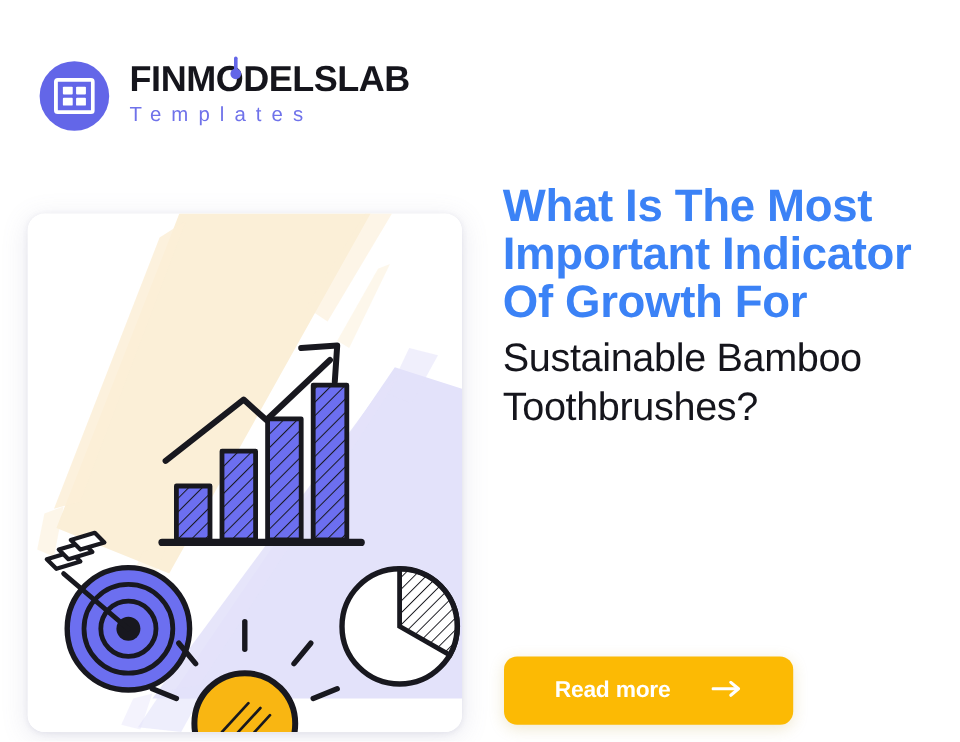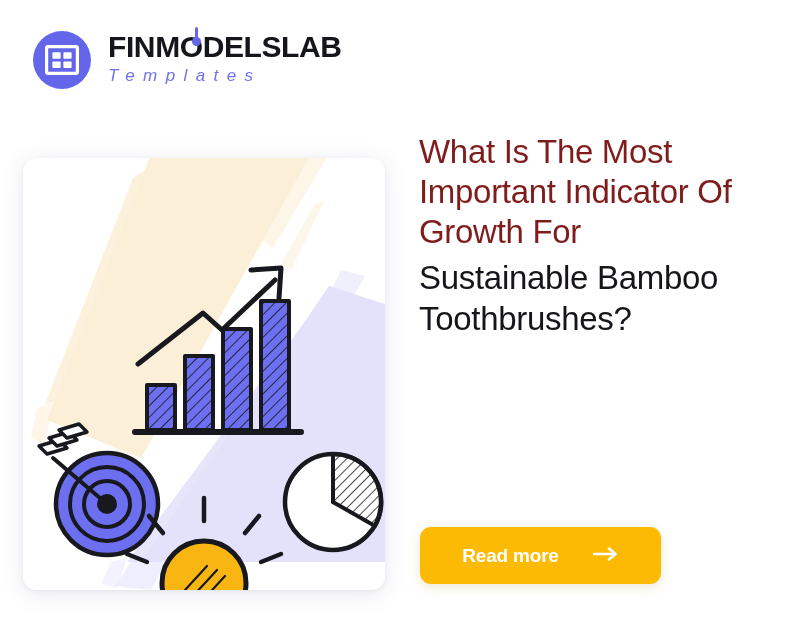--- a/index.html
+++ b/index.html
@@ -13,20 +13,21 @@
   body {
     font-family: "Liberation Sans", sans-serif;
     background: #ffffff;
     position: relative;
   }
 
   .banner {
     position: absolute;
     inset: 0;
     background: #ffffff;
+    margin-top: 20px;
   }
 
   
   .brand {
     position: absolute;
     left: 33px;
     top: 31px;
     display: flex;
     align-items: center;
     gap: 17px;
@@ -92,21 +93,20 @@
   }
 
   .brand-sub {
     font-size: 17px;
     font-weight: 400;
     letter-spacing: 8.4px;
     color: #6f72ea;
     line-height: 1.3;
     margin-top: 2px;
     white-space: nowrap;
-    font-style: italic;
   }
 
   
   .illustration-card {
     position: absolute;
     left: 23px;
     top: 158px;
     width: 362px;
     height: 432px;
     background: #ffffff;
@@ -124,25 +124,25 @@
 
   
   .content {
     position: absolute;
     left: 419px;
     top: 132px;
     width: 348px;
   }
 
   .headline {
-    font-size: 33px;
-    font-weight: 400;
+    font-size: 38px;
+    font-weight: 700;
     line-height: 40px;
     letter-spacing: -0.3px;
-    color: #7f1d1d;
+    color: #3b82f6;
   }
 
   .subhead {
     font-size: 33px;
     font-weight: 400;
     line-height: 41px;
     letter-spacing: -0.3px;
     color: #15151c;
     margin-top: 5px;
   }

